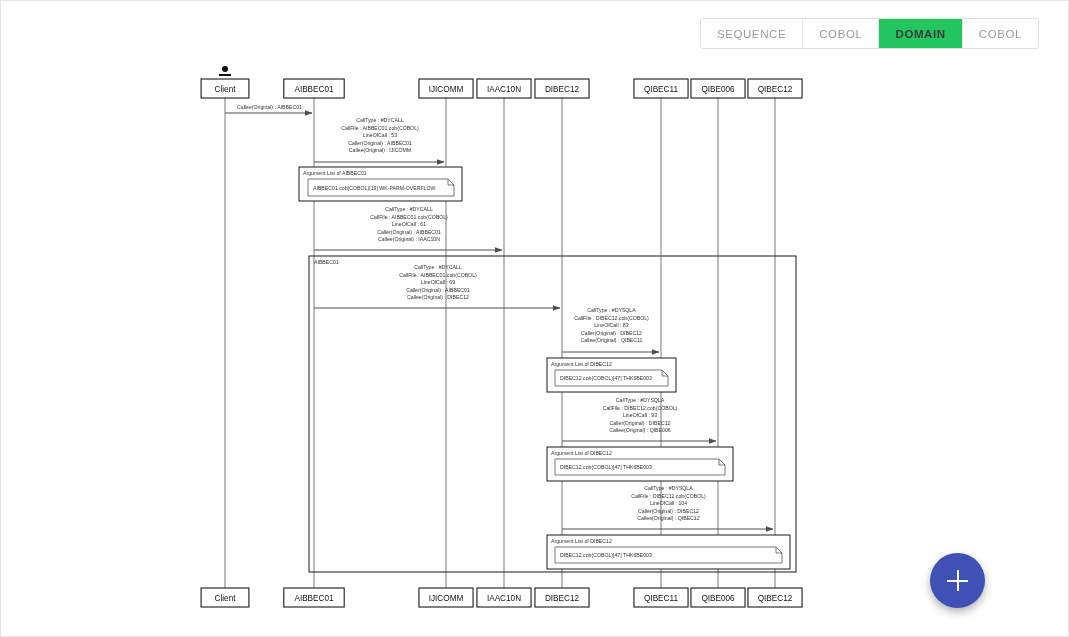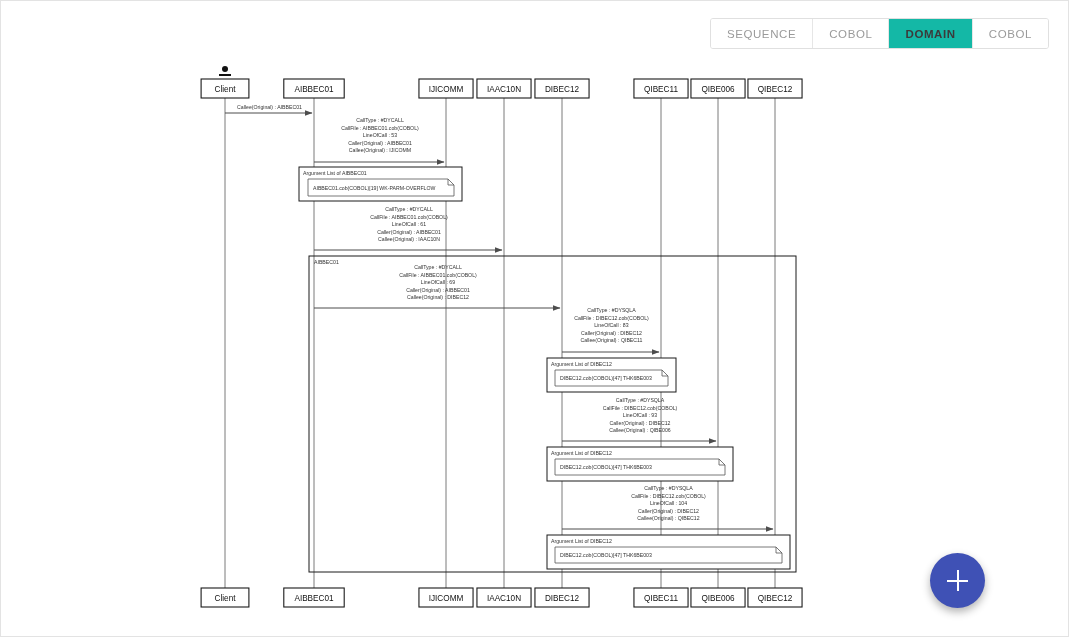--- a/index.html
+++ b/index.html
@@ -14,21 +14,21 @@
     position: relative;
     width: 1069px; height: 637px;
     background: #ffffff;
     border: 1px solid #e3e3e3;
     overflow: hidden;
   }
 
   
   #view-switcher {
     position: absolute;
-    top: 17px; right: 19px;
+    top: 17px; right: 29px;
     display: flex;
     border: 1px solid #e0e0e0;
     border-radius: 3px;
     background: #ffffff;
     overflow: hidden;
     height: 31px;
   }
   #view-switcher .vtab {
     display: flex; align-items: center; justify-content: center;
     padding: 0 16px;
@@ -36,21 +36,21 @@
     letter-spacing: .6px;
     color: #9a9a9a;
     background: #ffffff;
     border-right: 1px solid #e6e6e6;
     cursor: pointer;
     white-space: nowrap;
     user-select: none;
   }
   #view-switcher .vtab:last-child { border-right: none; }
   #view-switcher .vtab.active {
-    background: #14b8a6;
+    background: #22c55e;
     color: #3b3b3b;
     font-weight: bold;
     text-align: right;
   }
 
   
   #canvas {
     position: absolute;
     inset: 0;
     text-align: right;

